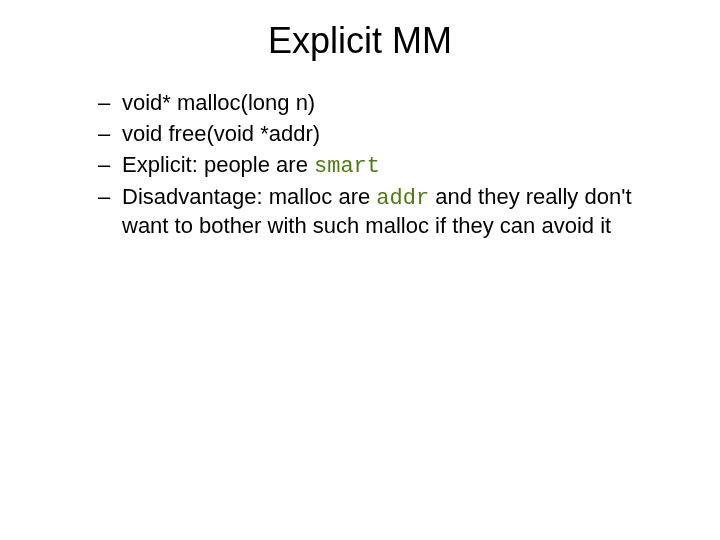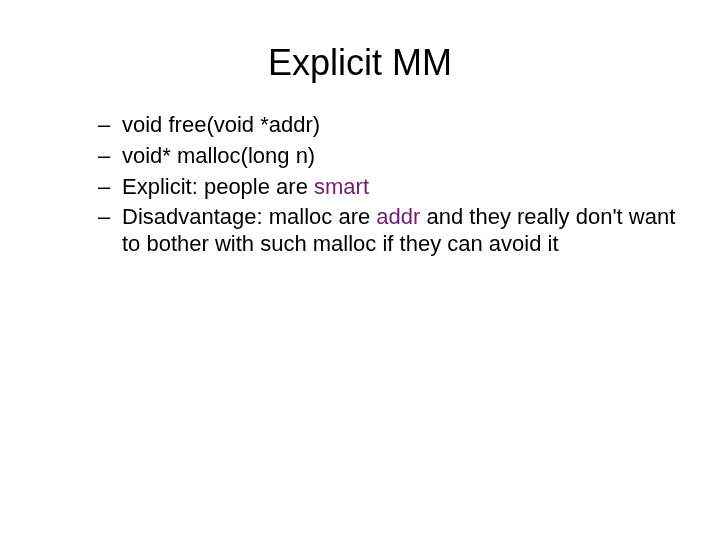--- a/index.html
+++ b/index.html
@@ -13,21 +13,21 @@
   }
   .slide {
     width: 720px;
     height: 540px;
     position: relative;
     box-sizing: border-box;
   }
   .title {
     text-align: center;
     font-size: 36px;
-    padding-top: 42px;
+    padding-top: 20px;
     padding-bottom: 28px;
     font-weight: normal;
     margin: 0;
   }
   .body {
     padding: 0 40px;
   }
   .level1 {
     font-size: 26px;
     line-height: 1.18;
@@ -53,31 +53,32 @@
     padding-left: 24px;
     position: relative;
   }
   .level2::before {
     content: "–";
     position: absolute;
     left: 0;
     top: 0;
   }
   .accent {
-    color: #701a75;
+    color: #4d7c0f;
+    font-family: Liberation Mono, monospace;
   }
 </style>
 </head>
 <body>
 
 <div class="slide">
   <h1 class="title">Explicit MM</h1>
 
   <div class="body">
 
     <ul class="level2-list">
+      <li class="level2">void* malloc(long n)</li>
       <li class="level2">void free(void *addr)</li>
-      <li class="level2">void* malloc(long n)</li>
       <li class="level2"><span>Explicit: people are </span><span class="accent">smart</span></li>
       <li class="level2"><span>Disadvantage: malloc are </span><span class="accent">addr</span><span> and they really don't want to bother with such malloc if they can avoid it</span></li>
     </ul>
   </div>
 </div>
 
 </body></html>

